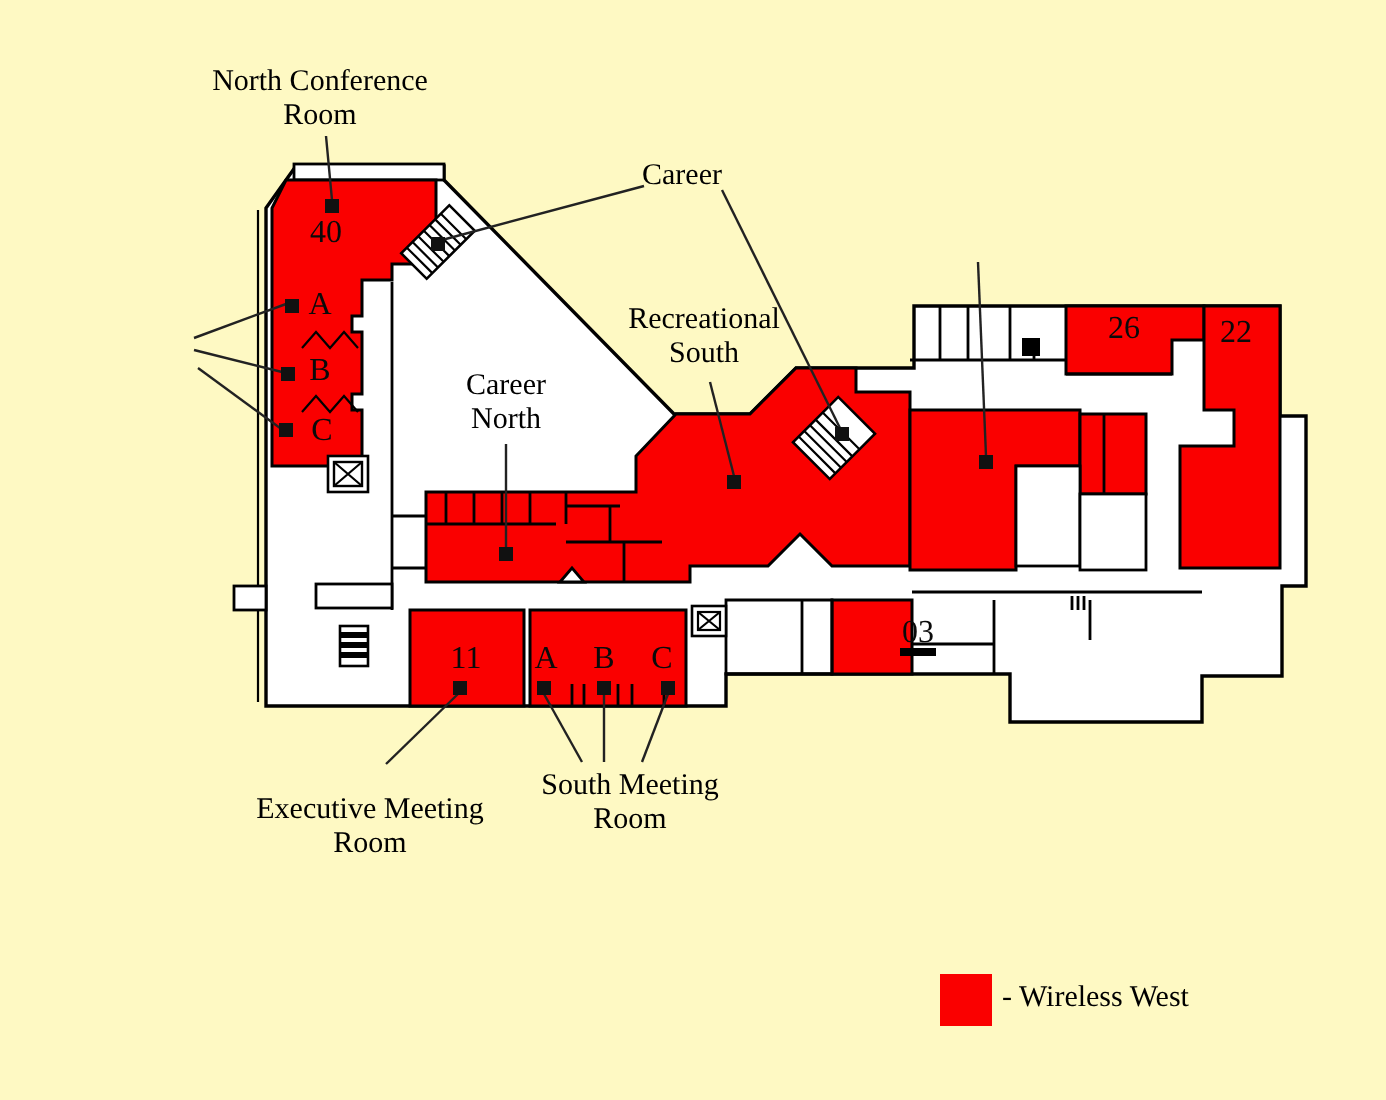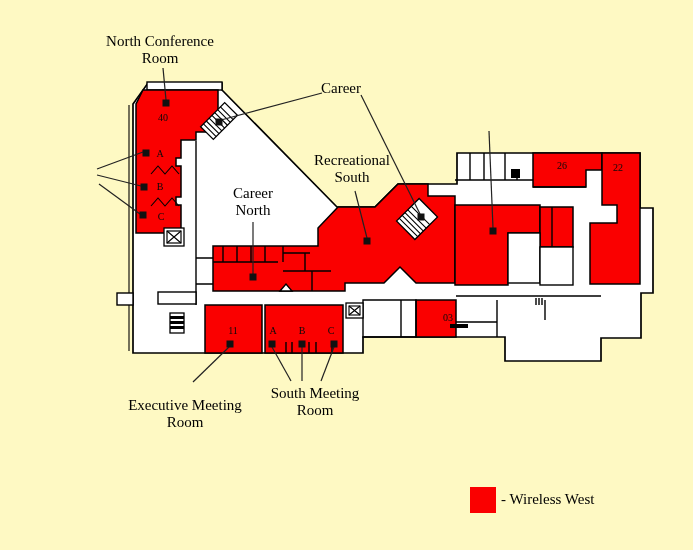--- a/index.html
+++ b/index.html
@@ -7,21 +7,21 @@
          font-family:"Liberation Serif", "DejaVu Serif", serif;}
   svg{position:absolute;left:0;top:0;}
   .red{fill:var(--red,#fa0000);stroke:#000;stroke-width:1.5;}
   .wall{stroke:#000;stroke-width:1.4;fill:none;}
   .thin{stroke:#000;stroke-width:1.1;fill:none;}
   .whitebox{fill:#ffffff;stroke:#000;stroke-width:1.4;}
   .leader{stroke:#222;stroke-width:1.2;fill:none;}
   .marker{fill:#111;}
   .lbl{position:absolute;transform:translateX(-50%);text-align:center;
        font-size:15px;color:#000;line-height:1.13;white-space:pre-line;}
-  .rn{position:absolute;transform:translate(-50%,-50%);font-size:10px;color:#0a0a0a;}
+  .rn{position:absolute;transform:translate(-50%,-50%);font-size:16px;color:#0a0a0a;}
   .title{position:absolute;left:322px;top:456px;transform:translateX(-50%);
          text-align:center;font-weight:bold;font-size:26px;line-height:1.05;
          color:var(--title-red,#e80000); white-space:pre-line;
          text-shadow:-1px -1px 0 #3b3b3b,1px -1px 0 #3b3b3b,-1px 1px 0 #3b3b3b,
                       1px 1px 0 #3b3b3b,2px 2px 1px #9a9a9a;}
   .legend-swatch{position:absolute;left:470px;top:487px;width:26px;height:26px;
                  background:var(--red,#fa0000);}
   .legend-label{position:absolute;left:501px;top:491px;font-size:15px;color:#000;}
 </style>
 </head>
@@ -141,17 +141,17 @@
   <div class="rn" style="left:163px;top:117px">40</div>
   <div class="rn" style="left:160px;top:153px">A</div>
   <div class="rn" style="left:160px;top:186px">B</div>
   <div class="rn" style="left:161px;top:216px">C</div>
   <div class="rn" style="left:562px;top:165px">26</div>
   <div class="rn" style="left:618px;top:167px">22</div>
   <div class="rn" style="left:233px;top:330px">11</div>
   <div class="rn" style="left:273px;top:330px">A</div>
   <div class="rn" style="left:302px;top:330px">B</div>
   <div class="rn" style="left:331px;top:330px">C</div>
-  <div class="rn" style="left:448px;top:317px">03</div>
+  <div class="rn" style="left:459px;top:317px">03</div>
 
   <div class="legend-swatch"></div>
   <div class="legend-label">- Wireless West</div>
 </div>
 
 </body></html>

